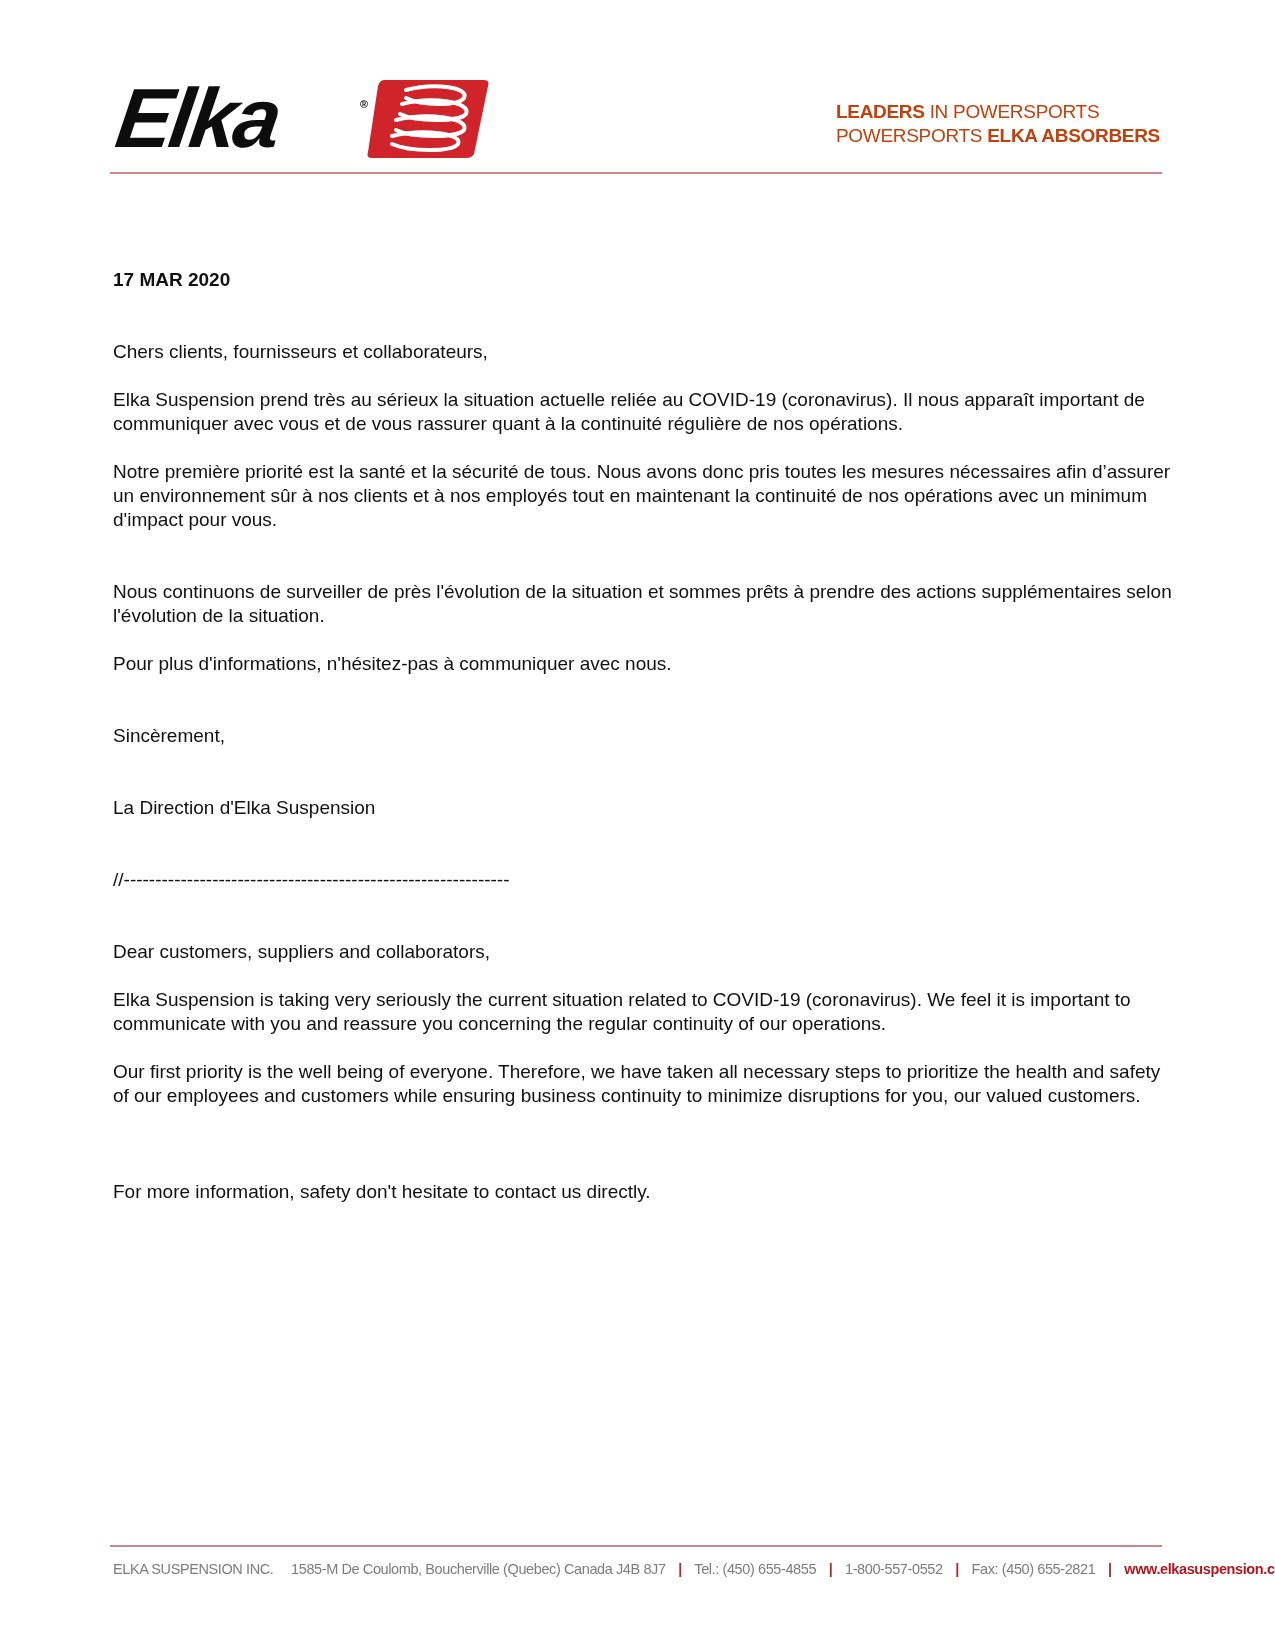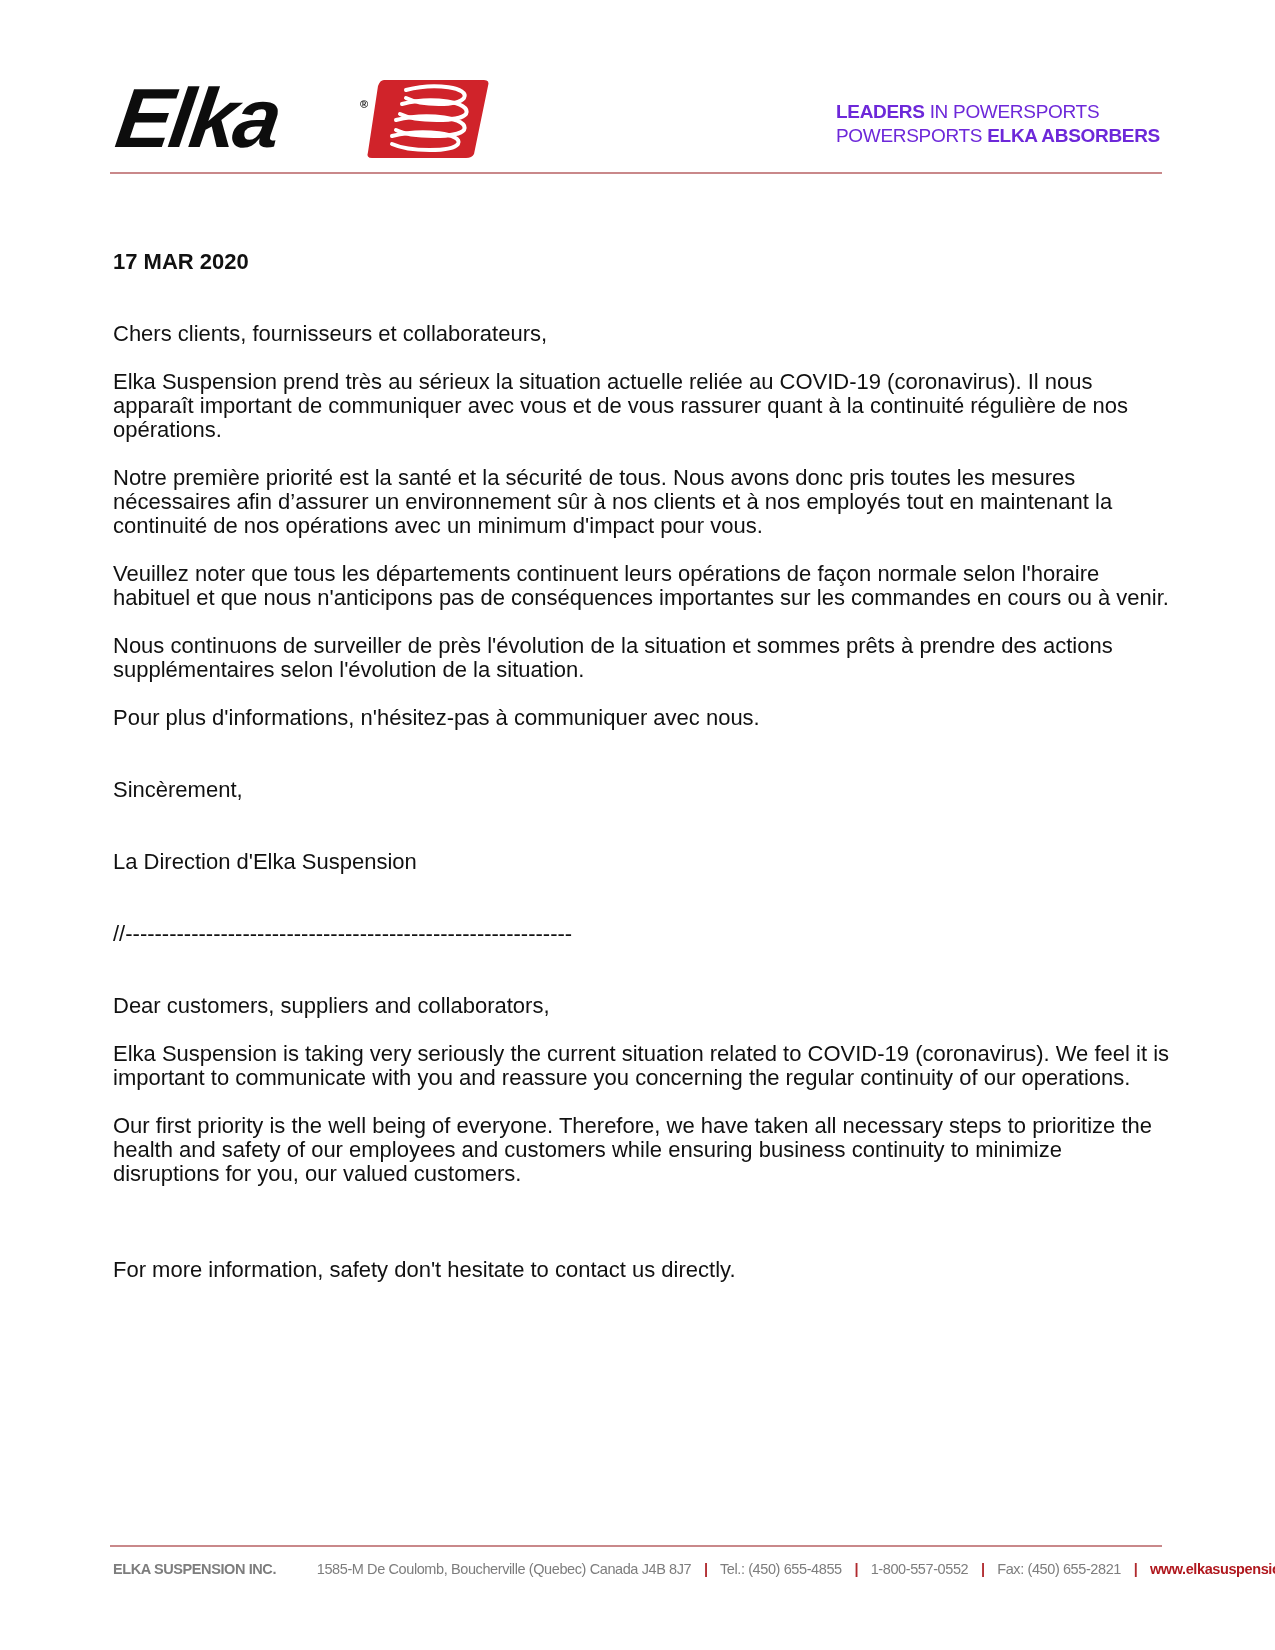--- a/index.html
+++ b/index.html
@@ -7,38 +7,38 @@
          font-family: "Liberation Sans", sans-serif; color: #111111; }
 
   .header { position: absolute; left: 112px; top: 76px; width: 1048px; height: 100px; }
   .logo { position: absolute; left: 0; top: 0; width: 378px; height: 84px; }
   .logo-word { position: absolute; left: 0; top: 4px; font-family: "Liberation Sans", sans-serif;
                font-weight: bold; font-style: italic; font-size: 84px; line-height: 76px;
                letter-spacing: -3px; color: #0d0d0d; transform: skewX(-8deg); transform-origin: left bottom; }
   .logo-reg { position: absolute; left: 248px; top: 22px; font-size: 11px; font-weight: bold; color: #111; }
   .logo-badge { position: absolute; left: 254px; top: 0; width: 124px; height: 84px; }
 
-  .tagline { position: absolute; right: 0; top: 24px; text-align: left; color: #6d28d9;
+  .tagline { position: absolute; right: 0; top: 24px; text-align: left; color: #c2410c;
              font-size: 19px; line-height: 24px; letter-spacing: -0.3px; margin-left: 7px; }
   .tagline b { font-weight: bold; }
 
   .rule { position: absolute; left: 110px; width: 1052px; height: 2px; background: #c9888a; }
   .rule.top { top: 172px; }
   .rule.bottom { top: 1545px; }
 
-  .letter { position: absolute; left: 113px; top: 250px; width: 1060px; font-size: 22px; line-height: 24px; }
+  .letter { position: absolute; left: 113px; top: 268px; width: 1060px; font-size: 19px; line-height: 24px; }
   .letter p { margin: 0; }
   .date { font-weight: bold; }
   .gap-l { height: 48px; }
   .gap-m { height: 24px; }
   .gap-xl { height: 48px; }
 
   .footer { position: absolute; left: 113px; top: 1561px; width: 1050px; font-size: 14.5px;
             color: #7d7d7d; white-space: nowrap; letter-spacing: -0.4px; }
-  .footer .co { font-weight: bold; margin-right: 37px; }
+  .footer .co { font-weight: normal; margin-right: 14px; }
   .footer .sep { color: #b02a2e; font-weight: bold; margin: 0 9px; }
   .footer .web { color: #b0181e; font-weight: bold; }
 </style>
 </head>
 <body>
 
 <div class="header">
   <div class="logo">
     <div class="logo-word">Elka</div>
     <div class="logo-reg">®</div>
@@ -67,21 +67,20 @@
 <div class="letter">
   <p class="date">17 MAR 2020</p>
   <div class="gap-l"></div>
 
   <p>Chers clients, fournisseurs et collaborateurs,</p>
   <div class="gap-m"></div>
   <p>Elka Suspension prend très au sérieux la situation actuelle reliée au COVID-19 (coronavirus). Il nous apparaît important de communiquer avec vous et de vous rassurer quant à la continuité régulière de nos opérations.</p>
   <div class="gap-m"></div>
   <p>Notre première priorité est la santé et la sécurité de tous. Nous avons donc pris toutes les mesures nécessaires afin d’assurer un environnement sûr à nos clients et à nos employés tout en maintenant la continuité de nos opérations avec un minimum d'impact pour vous.</p>
   <div class="gap-m"></div>
-  <p>Veuillez noter que tous les départements continuent leurs opérations de façon normale selon l'horaire habituel et que nous n'anticipons pas de conséquences importantes sur les commandes en cours ou à venir.</p>
   <div class="gap-m"></div>
   <p>Nous continuons de surveiller de près l'évolution de la situation et sommes prêts à prendre des actions supplémentaires selon l'évolution de la situation.</p>
   <div class="gap-m"></div>
   <p>Pour plus d'informations, n'hésitez-pas à communiquer avec nous.</p>
   <div class="gap-xl"></div>
   <p>Sincèrement,</p>
   <div class="gap-xl"></div>
   <p>La Direction d'Elka Suspension</p>
   <div class="gap-xl"></div>
   <p>//-------------------------------------------------------------</p>

